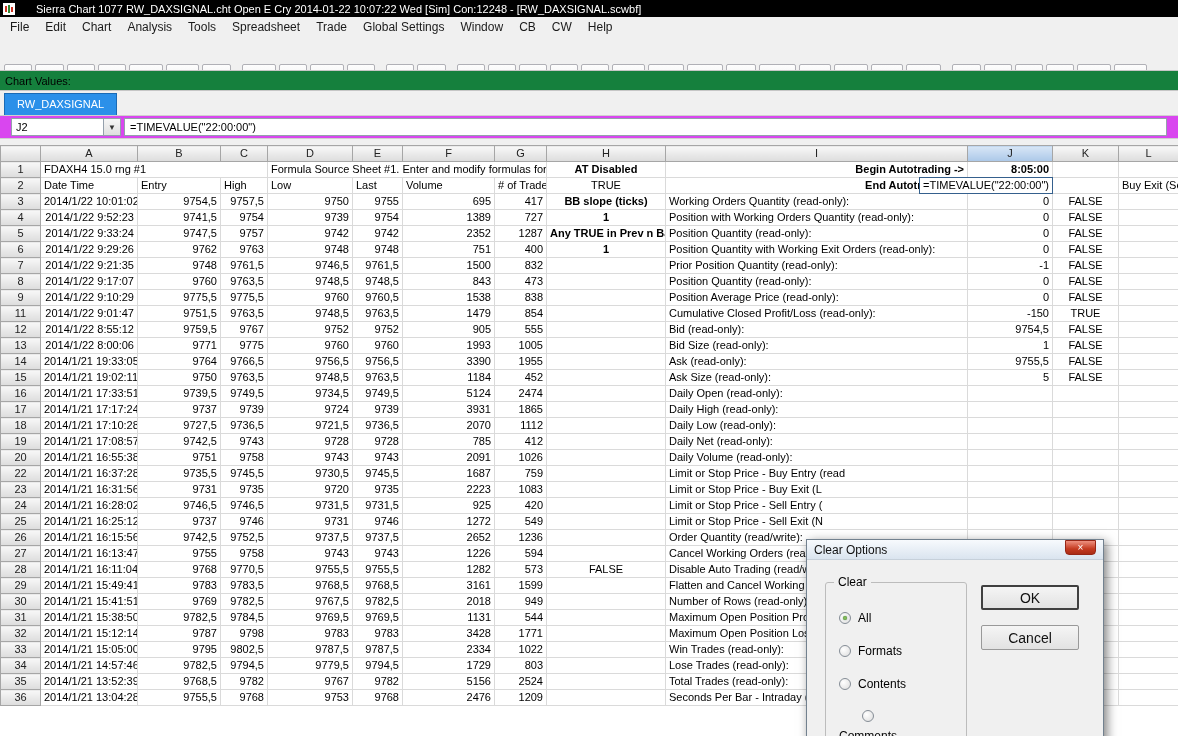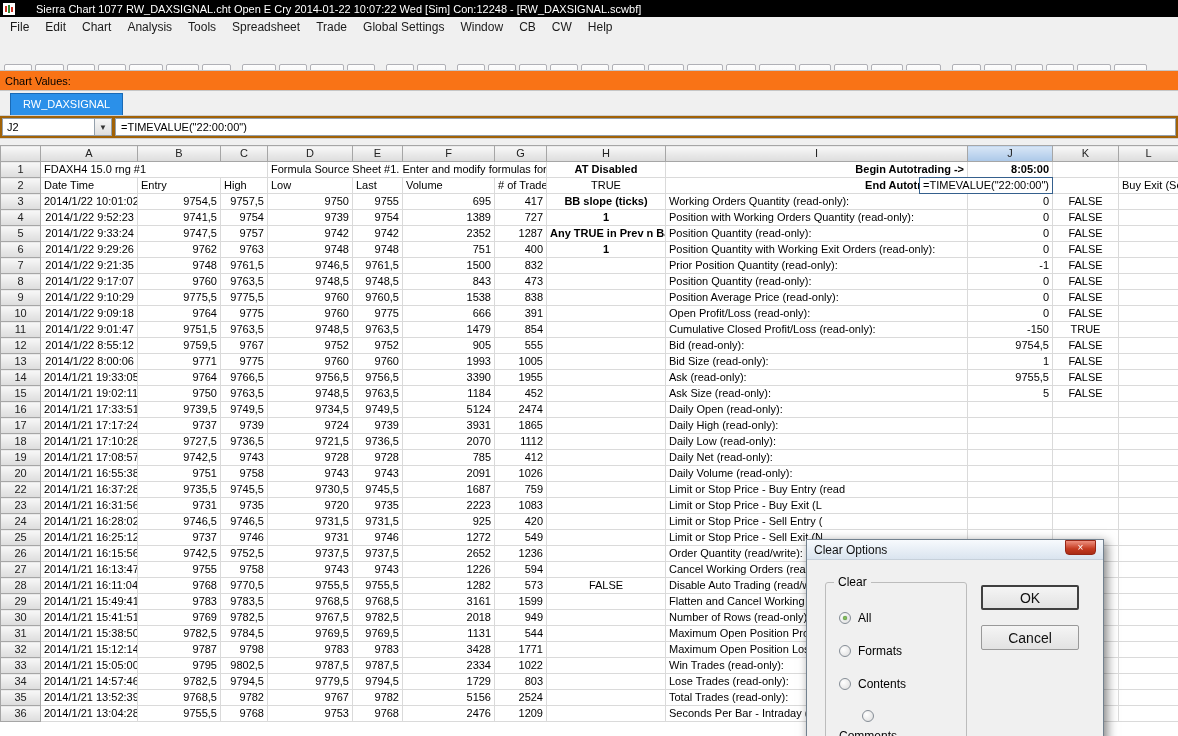--- a/index.html
+++ b/index.html
@@ -12,26 +12,26 @@
   .menu-item { padding:2px 8px; cursor:default; }
 
   .toolbar { height:34px; display:flex; align-items:center; padding:0 4px; gap:3px; background:#f0f0f0; flex:0 0 auto; }
   .tb-btn { height:26px; min-width:28px; padding:0 5px; font-family:inherit; font-weight:bold; font-size:11px; color:#222;
     background:linear-gradient(#fdfdfd,#ebebeb); border:1px solid #b0b0b6; border-radius:2px;
     display:inline-flex; align-items:center; justify-content:center; white-space:nowrap;margin-top:48px; }
   .tb-btn.icon { font-weight:normal; font-size:13px; color:#444; }
   .tb-btn.disabled { color:#b4b4b4; }
   .tb-sep { width:5px; flex:0 0 auto; }
 
-  .chart-values { height:21px; background:#f97316; border-top:1px solid #c6c6c6; border-bottom:1px solid #c6c6c6; display:flex; align-items:center; padding-left:5px; flex:0 0 auto; }
-
-  .tabrow { height:25px; background:#f0f0f0; display:flex; align-items:flex-end; padding-left:10px; border-bottom:1px solid #cfcfcf; flex:0 0 auto; }
+  .chart-values { height:21px; background:#15803d; border-top:1px solid #c6c6c6; border-bottom:1px solid #c6c6c6; display:flex; align-items:center; padding-left:5px; flex:0 0 auto; }
+
+  .tabrow { height:25px; background:#f0f0f0; display:flex; align-items:flex-end; padding-left:4px; border-bottom:1px solid #cfcfcf; flex:0 0 auto; }
   .sheet-tab { background:#2b90e9; color:#fff; font-size:11px; padding:4px 12px 5px; border:1px solid #1a6ab5; border-bottom:none; cursor:default; }
 
-  .formulabar { height:23px; background:#a16207; display:flex; align-items:center; gap:3px; padding:0 2px; border-bottom:1px solid #cfcfcf; flex:0 0 auto; }
+  .formulabar { height:23px; background:#d946ef; display:flex; align-items:center; gap:3px; padding:0 11px; border-bottom:1px solid #cfcfcf; flex:0 0 auto; }
   .cellref { width:110px; height:18px; background:#fff; border:1px solid #94a0ac; display:flex; align-items:stretch; }
   .cellref-text { flex:1; display:flex; align-items:center; padding-left:4px; }
   .cellref-dd { width:17px; background:linear-gradient(#f6f6f6,#dfdfdf); border-left:1px solid #94a0ac; display:flex; align-items:center; justify-content:center; font-size:8px; color:#333; }
   .formula-field { flex:1; height:18px; background:#fff; border:1px solid #94a0ac; display:flex; align-items:center; padding-left:5px; white-space:nowrap; }
 
   .gap { height:6px; background:#f0f0f0; flex:0 0 auto; }
 
   .sheet { position:relative; background:#fff; flex:1; overflow:hidden; }
   table.grid { border-collapse:collapse; table-layout:fixed; width:1178px; }
   .grid th { background:linear-gradient(#f8f8f8,#dcdcdc); border:1px solid #a6a6a6; font-weight:normal; font-size:11px; color:#222; text-align:center; height:16px; line-height:15px; padding:0; overflow:hidden; white-space:nowrap; }
@@ -302,35 +302,20 @@
             <td class="ar">9760,5</td>
             <td class="ar">1538</td>
             <td class="ar">838</td>
             <td class="ac"></td>
             <td>Position Average Price (read-only):</td>
             <td class="ar">0</td>
             <td class="ac">FALSE</td>
             <td></td>
           </tr>
           <tr>
-            <th class="rowhead">10</th>
-            <td class="ar">2014/1/22 9:09:18</td>
-            <td class="ar">9764</td>
-            <td class="ar">9775</td>
-            <td class="ar">9760</td>
-            <td class="ar">9775</td>
-            <td class="ar">666</td>
-            <td class="ar">391</td>
-            <td class="ac"></td>
-            <td>Open Profit/Loss (read-only):</td>
-            <td class="ar">0</td>
-            <td class="ac">FALSE</td>
-            <td></td>
-          </tr>
-          <tr>
             <th class="rowhead">11</th>
             <td class="ar">2014/1/22 9:01:47</td>
             <td class="ar">9751,5</td>
             <td class="ar">9763,5</td>
             <td class="ar">9748,5</td>
             <td class="ar">9763,5</td>
             <td class="ar">1479</td>
             <td class="ar">854</td>
             <td class="ac"></td>
             <td>Cumulative Closed Profit/Loss (read-only):</td>

